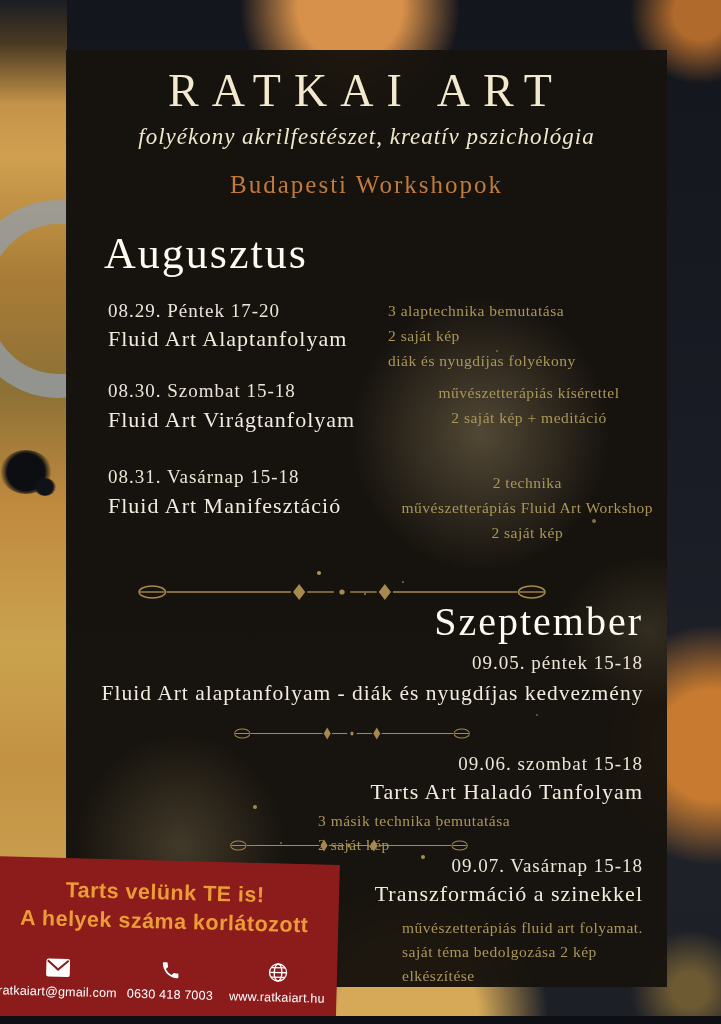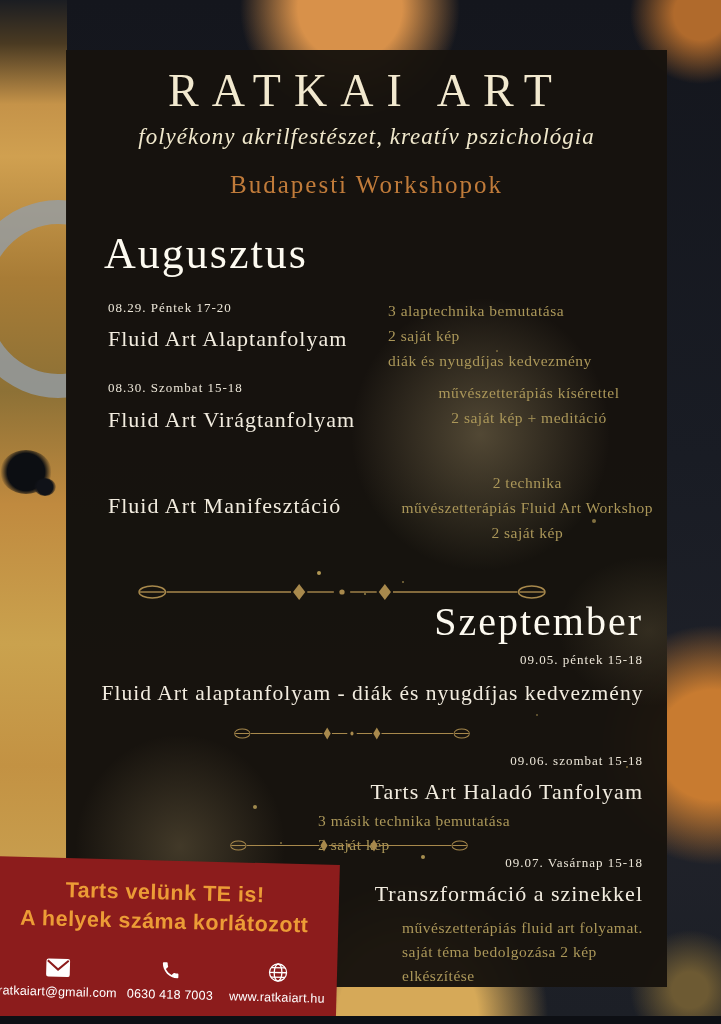--- a/index.html
+++ b/index.html
@@ -47,21 +47,21 @@
   .subtitle{position:absolute;left:0;right:0;top:74px;font-style:italic;
     font-size:23px;letter-spacing:1px;color:#f0e8cc;}
   .tagline{position:absolute;left:0;right:0;top:121px;font-size:25px;
     letter-spacing:2px;color:#c07b3a;}
 
   .month-aug{position:absolute;left:38px;top:178px;margin:0;font-weight:400;
     font-size:44px;letter-spacing:2px;color:#fdfaf0;}
   .month-sep{position:absolute;right:24px;top:548px;margin:0;font-weight:400;
     font-size:40px;letter-spacing:2px;color:#fdfaf0;}
 
-  .ev-date{position:absolute;font-size:13px;letter-spacing:1px;color:#ece6d8;}
+  .ev-date{position:absolute;font-size:19px;letter-spacing:1px;color:#ece6d8;}
   .ev-title{position:absolute;font-size:22px;letter-spacing:1px;color:#f2ecdf;}
   .ev-details{position:absolute;font-size:15.5px;line-height:25px;
     letter-spacing:.5px;color:#ab9759;}
 
   .d1{top:250px;left:42px;} .t1{top:276px;left:42px;} .x1{top:248px;left:322px;}
   .d2{top:330px;left:42px;} .t2{top:357px;left:42px;} .x2{top:330px;left:330px;width:266px;text-align:center;}
   .d3{top:416px;left:42px;} .t3{top:443px;left:42px;} .x3{top:420px;right:14px;text-align:center;}
 
   .s1d{top:602px;right:24px;} .s1t{top:631px;left:22px;right:10px;text-align:center;font-size:21.5px;}
   .s2d{top:703px;right:24px;} .s2t{top:729px;right:24px;} .s2x{top:759px;left:252px;line-height:24px;}
@@ -104,30 +104,31 @@
     <div class="subtitle center">folyékony akrilfestészet, kreatív pszichológia</div>
     <div class="tagline center">Budapesti Workshopok</div>
 
     <h2 class="month-aug">Augusztus</h2>
 
     <div class="ev-date d1">08.29. Péntek 17-20</div>
     <div class="ev-title t1">Fluid Art Alaptanfolyam</div>
     <div class="ev-details x1">
       <div>3 alaptechnika bemutatása</div>
       <div>2 saját kép</div>
-      <div>diák és nyugdíjas kedvezmény</div>
+      <div>diák és nyugdíjas folyékony</div>
     </div>
 
     <div class="ev-date d2">08.30. Szombat 15-18</div>
     <div class="ev-title t2">Fluid Art Virágtanfolyam</div>
     <div class="ev-details x2">
       <div>művészetterápiás kísérettel</div>
       <div>2 saját kép + meditáció</div>
     </div>
 
+    <div class="ev-date d3">08.31. Vasárnap 15-18</div>
     <div class="ev-title t3">Fluid Art Manifesztáció</div>
     <div class="ev-details x3">
       <div>2 technika</div>
       <div>művészetterápiás Fluid Art Workshop</div>
       <div>2 saját kép</div>
     </div>
 
     <div class="divider div1">
       <svg viewBox="0 0 400 20" preserveAspectRatio="none">
         <g stroke="#a8894c" fill="none" stroke-width="1.4">

